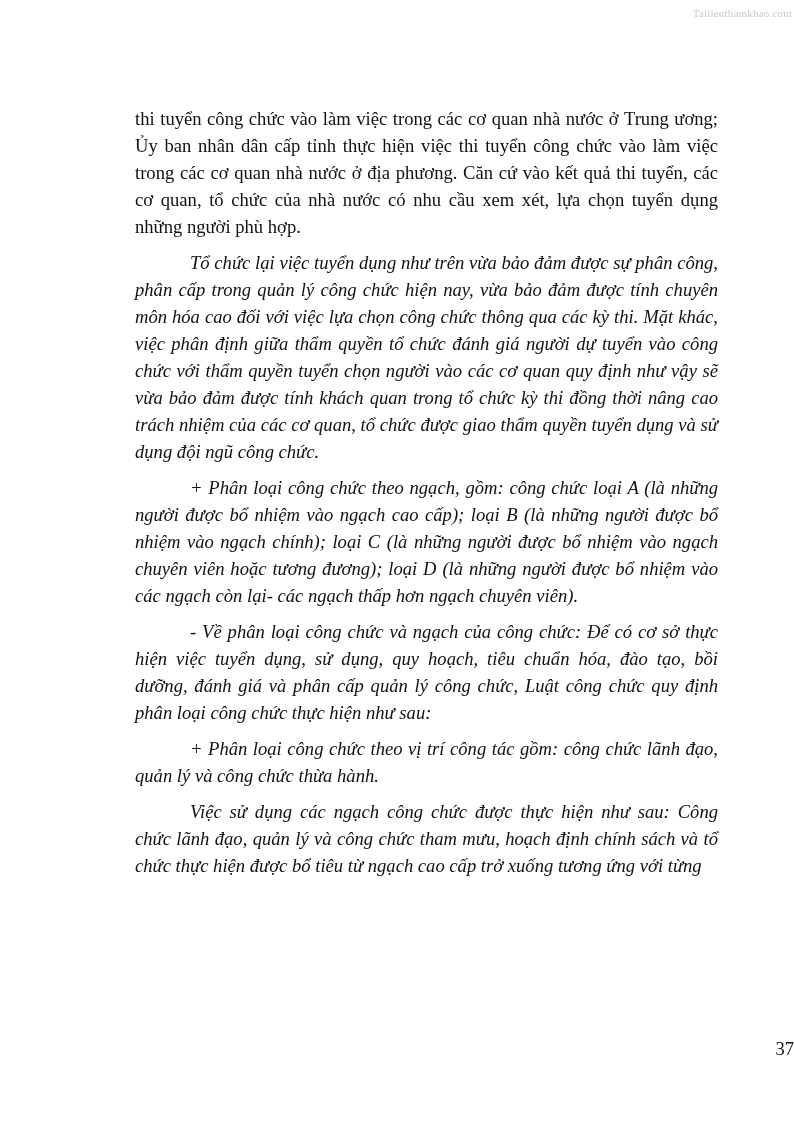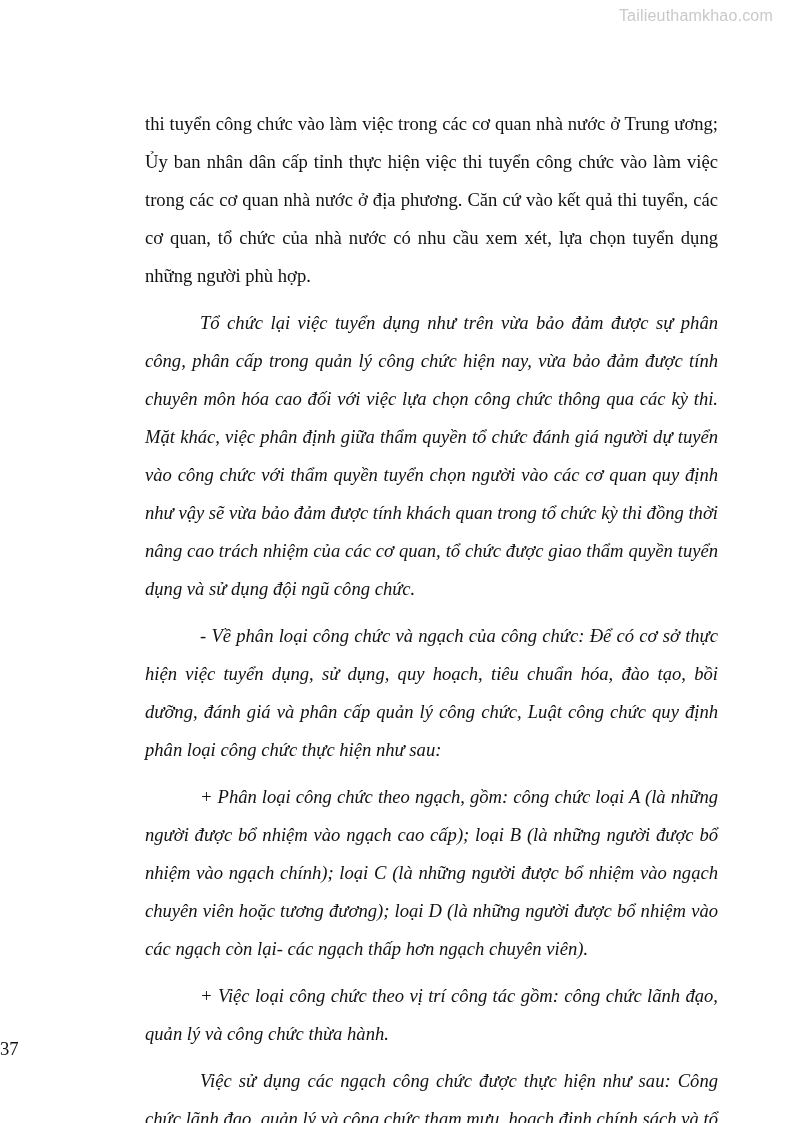--- a/index.html
+++ b/index.html
@@ -1,31 +1,31 @@
 <!DOCTYPE html>
 <html><head>
 <meta charset="utf-8">
 <style>
   html, body { margin: 0; padding: 0; background: #ffffff; }
   body { width: 794px; height: 1123px; position: relative; overflow: hidden;
          font-family: "Liberation Serif", "DejaVu Serif", serif; color: #111; }
-  .watermark { position: absolute; top: 7px; right: 21px; font-family: Liberation Sans, sans-serif;
-               font-size: 16px; color: #c9c9c9; letter-spacing: 0.2px; }
+  .watermark { position: absolute; top: 7px; right: 2px; font-family: Liberation Serif, serif;
+               font-size: 11px; color: #c9c9c9; letter-spacing: 0.2px; }
   .content { position: absolute; left: 133px; top: 105px; width: 585px; }
-  .para { margin: 0 0 9px 12px; font-size: 18.6px; line-height: 38px; text-align: justify; }
+  .para { margin: 0 0 9px 2px; font-size: 18.6px; line-height: 27px; text-align: justify; }
   .para.indent { text-indent: 55px; font-style: italic; }
-  .page-number { position: absolute; top: 1038px; left: 0; width: 794px; text-align: left; font-size: 18.6px; }
+  .page-number { position: absolute; top: 1038px; left: 0; width: 794px; text-align: right; font-size: 18.6px; }
 </style>
 </head>
 <body>
 
 <div class="watermark">Tailieuthamkhao.com</div>
 
 <div class="content">
   <p class="para">thi tuyển công chức vào làm việc trong các cơ quan nhà nước ở Trung ương; Ủy ban nhân dân cấp tỉnh thực hiện việc thi tuyển công chức vào làm việc trong các cơ quan nhà nước ở địa phương. Căn cứ vào kết quả thi tuyển, các cơ quan, tổ chức của nhà nước có nhu cầu xem xét, lựa chọn tuyển dụng những người phù hợp.</p>
   <p class="para indent">Tổ chức lại việc tuyển dụng như trên vừa bảo đảm được sự phân công, phân cấp trong quản lý công chức hiện nay, vừa bảo đảm được tính chuyên môn hóa cao đối với việc lựa chọn công chức thông qua các kỳ thi. Mặt khác, việc phân định giữa thẩm quyền tổ chức đánh giá người dự tuyển vào công chức với thẩm quyền tuyển chọn người vào các cơ quan quy định như vậy sẽ vừa bảo đảm được tính khách quan trong tổ chức kỳ thi đồng thời nâng cao trách nhiệm của các cơ quan, tổ chức được giao thẩm quyền tuyển dụng và sử dụng đội ngũ công chức.</p>
+  <p class="para indent">+ Phân loại công chức theo ngạch, gồm: công chức loại A (là những người được bổ nhiệm vào ngạch cao cấp); loại B (là những người được bổ nhiệm vào ngạch chính); loại C (là những người được bổ nhiệm vào ngạch chuyên viên hoặc tương đương); loại D (là những người được bổ nhiệm vào các ngạch còn lại- các ngạch thấp hơn ngạch chuyên viên).</p>
   <p class="para indent">- Về phân loại công chức và ngạch của công chức: Để có cơ sở thực hiện việc tuyển dụng, sử dụng, quy hoạch, tiêu chuẩn hóa, đào tạo, bồi dưỡng, đánh giá và phân cấp quản lý công chức, Luật công chức quy định phân loại công chức thực hiện như sau:</p>
-  <p class="para indent">+ Phân loại công chức theo ngạch, gồm: công chức loại A (là những người được bổ nhiệm vào ngạch cao cấp); loại B (là những người được bổ nhiệm vào ngạch chính); loại C (là những người được bổ nhiệm vào ngạch chuyên viên hoặc tương đương); loại D (là những người được bổ nhiệm vào các ngạch còn lại- các ngạch thấp hơn ngạch chuyên viên).</p>
-  <p class="para indent">+ Việc loại công chức theo vị trí công tác gồm: công chức lãnh đạo, quản lý và công chức thừa hành.</p>
+  <p class="para indent">+ Phân loại công chức theo vị trí công tác gồm: công chức lãnh đạo, quản lý và công chức thừa hành.</p>
   <p class="para indent">Việc sử dụng các ngạch công chức được thực hiện như sau: Công chức lãnh đạo, quản lý và công chức tham mưu, hoạch định chính sách và tổ chức thực hiện được bổ tiêu từ ngạch cao cấp trở xuống tương ứng với từng</p>
 </div>
 
 <div class="page-number">37</div>
 
 </body></html>

